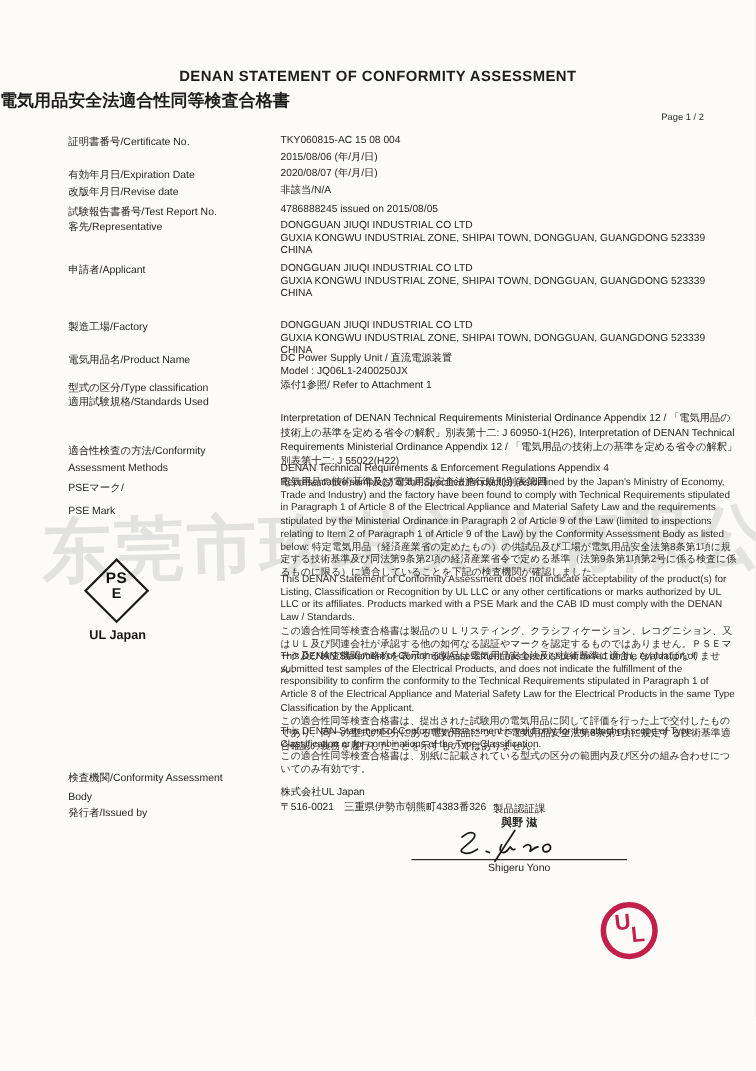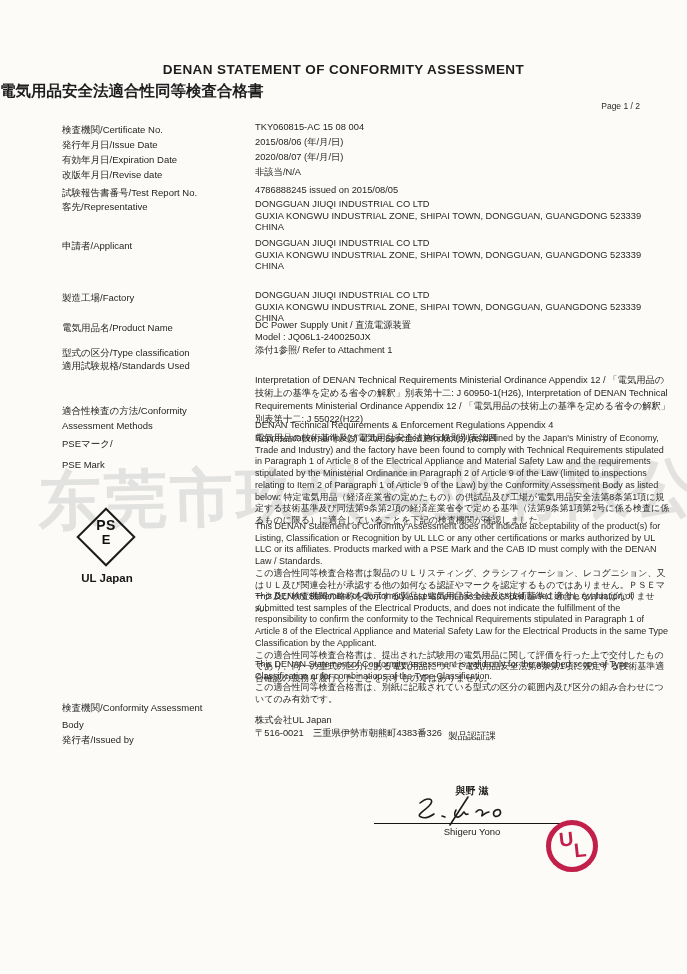--- a/index.html
+++ b/index.html
@@ -55,21 +55,21 @@
   .pse-org {
     position:absolute; left:57px; top:572px; width:100px; text-align:center;
     font-size:11.5px; font-weight:700; color:#161616;
   }
   
   .issuer-block {
     position:absolute; left:372px; top:729px; width:200px; text-align:center;
     font-size:9.5px; color:#222;
   }
   .issuer-block .dept { font-size:9.5px; line-height:13px; }
-  .issuer-block .name-ja { font-size:10px; font-weight:700; line-height:14px;margin-top:42px; }
+  .issuer-block .name-ja { font-size:10px; font-weight:700; line-height:14px; }
   .sig-svg { display:block; margin:-3px auto -6px auto; }
   .sig-line { border-top:1.6px solid #141414; margin:0 2px; }
   .issuer-block .name-en { font-size:9.5px; line-height:13px; margin-top:1px; }
   
   .ul-logo {
     position:absolute; left:546px; top:820px; width:52px; height:52px;
     border:5px solid #c2204a; border-radius:50%;
   }
   .ul-logo .u {
     position:absolute; left:8px; top:3px;
@@ -86,24 +86,23 @@
 <div class="page">
 
   <div class="watermark">东莞市玖琪实业有限公司</div>
 
   <div class="content">
 
     <div class="title">DENAN STATEMENT OF CONFORMITY ASSESSMENT</div>
     <div class="subtitle">電気用品安全法適合性同等検査合格書</div>
     <div class="pageno">Page 1 / 2</div>
 
-    <div class="lbl" style="top:122px">検査機関/Certificate No.</div>
+    <div class="lbl" style="top:122px">証明書番号/Certificate No.</div>
     <div class="val" style="top:122px">TKY060815-AC 15 08 004</div>
 
-    <div class="lbl" style="top:137px">発行年月日/Issue Date</div>
     <div class="val" style="top:137px">2015/08/06 (年/月/日)</div>
 
     <div class="lbl" style="top:152px">有効年月日/Expiration Date</div>
     <div class="val" style="top:152px">2020/08/07 (年/月/日)</div>
 
     <div class="lbl" style="top:167px">改版年月日/Revise date</div>
     <div class="val" style="top:167px">非該当/N/A</div>
 
     <div class="lbl" style="top:185px">試験報告書番号/Test Report No.</div>
     <div class="val" style="top:185px">4786888245 issued on 2015/08/05</div>

